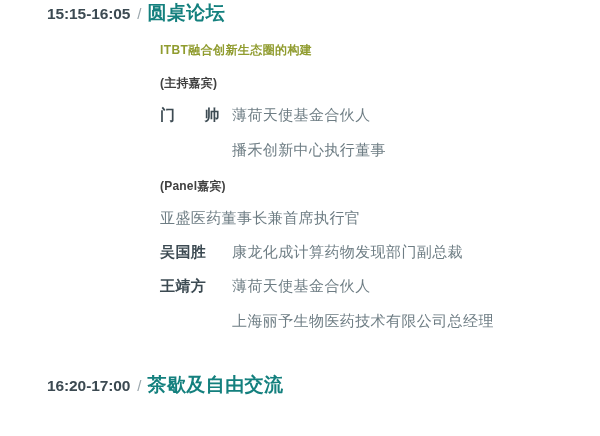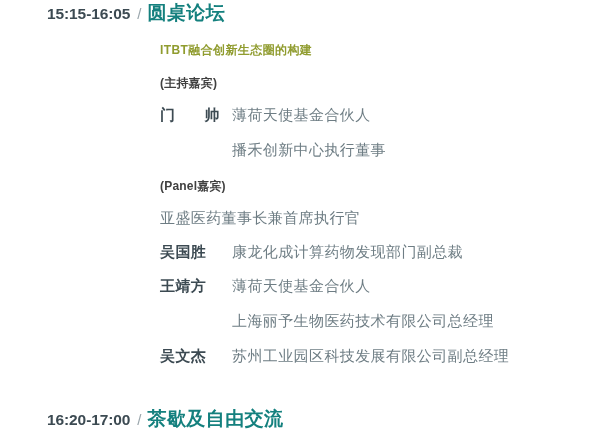--- a/index.html
+++ b/index.html
@@ -155,26 +155,20 @@
       </div>
 
       <div class="person">
         <div class="person-name">王靖方</div>
         <div class="person-roles">
           <div class="person-role">薄荷天使基金合伙人</div>
           <div class="person-role">上海丽予生物医药技术有限公司总经理</div>
         </div>
       </div>
 
-      <div class="person">
-        <div class="person-name">吴文杰</div>
-        <div class="person-roles">
-          <div class="person-role">苏州工业园区科技发展有限公司副总经理</div>
-        </div>
-      </div>
 
       <div class="person">
       </div>
 
     </div>
   </div>
 
   <div class="spacer-bottom"></div>
 
   <div class="session">

